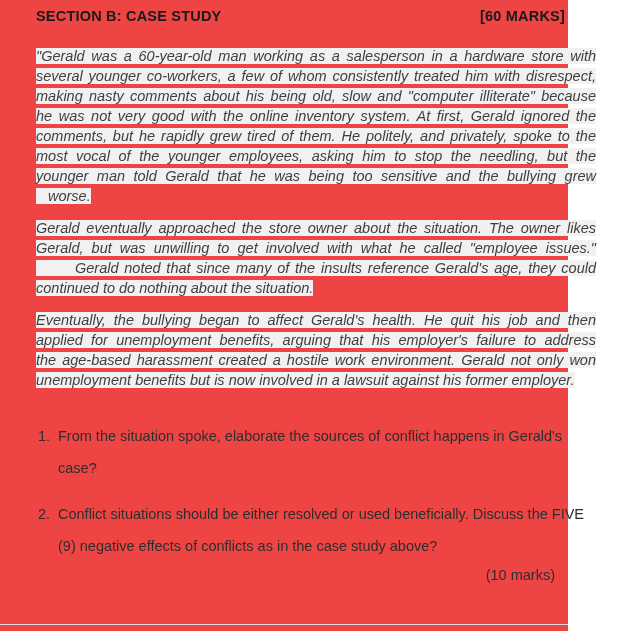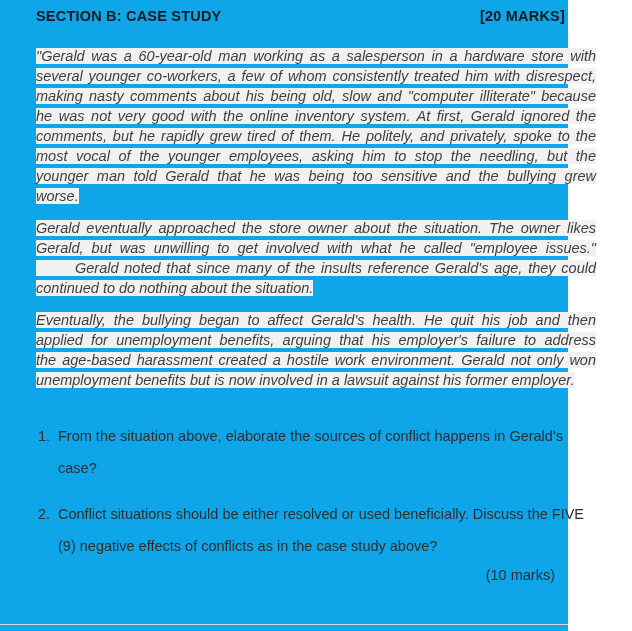--- a/index.html
+++ b/index.html
@@ -6,21 +6,21 @@
   body {
     width: 632px; height: 631px;
     background: #ffffff;
     font-family: "Liberation Sans", sans-serif;
     color: #2e2e2e;
     overflow: hidden;
   }
   .page {
     position: relative;
     width: 568px; height: 631px;
-    background: #0ea5e9;
+    background: #ef4444;
   }
   .content {
     margin-left: 36px;
     width: 560px;
   }
   
   .header {
     display: flex;
     justify-content: space-between;
     align-items: baseline;
@@ -68,34 +68,34 @@
   }
 </style>
 </head>
 <body>
 
 <div class="page">
   <div class="content">
 
     <div class="header">
       <span>SECTION B: CASE STUDY</span>
-      <span class="marks-right">[20 MARKS]</span>
+      <span class="marks-right">[60 MARKS]</span>
     </div>
 
     <div class="case-study">
 
       <div class="cs-para">
         <div class="cs-line"><span class="hl" style="background-color: rgb(241, 241, 241);">"Gerald was a 60-year-old man working as a salesperson in a hardware store with</span></div>
         <div class="cs-line"><span class="hl" style="background-color: rgb(241, 241, 241); margin-top: 8px;">several younger co-workers, a few of whom consistently treated him with disrespect,</span></div>
         <div class="cs-line"><span class="hl" style="background-color: rgb(241, 241, 241);">making nasty comments about his being old, slow and "computer illiterate" because</span></div>
         <div class="cs-line"><span class="hl" style="background-color: rgb(241, 241, 241);">he was not very good with the online inventory system. At first, Gerald ignored the</span></div>
         <div class="cs-line"><span class="hl" style="background-color: rgb(241, 241, 241);">comments, but he rapidly grew tired of them. He politely, and privately, spoke to the</span></div>
         <div class="cs-line"><span class="hl" style="background-color: rgb(241, 241, 241);">most vocal of the younger employees, asking him to stop the needling, but the</span></div>
         <div class="cs-line"><span class="hl" style="background-color: rgb(241, 241, 241);">younger man told Gerald that he was being too sensitive and the bullying grew</span></div>
-        <div class="cs-line short"><span class="hl" style="background-color: rgb(241, 241, 241);">worse.</span></div>
+        <div class="cs-line short"><span class="hl" style="background-color: rgb(241, 241, 241); padding-left: 12px;">worse.</span></div>
       </div>
 
       <div class="cs-para">
         <div class="cs-line"><span class="hl" style="background-color: rgb(241, 241, 241);">Gerald eventually approached the store owner about the situation. The owner likes</span></div>
         <div class="cs-line"><span class="hl" style="background-color: rgb(241, 241, 241);">Gerald, but was unwilling to get involved with what he called "employee issues."</span></div>
         <div class="cs-line"><span class="hl" style="background-color: rgb(241, 241, 241); padding-left: 39px;">Gerald noted that since many of the insults reference Gerald's age, they could</span></div>
         <div class="cs-line short"><span class="hl" style="background-color: rgb(241, 241, 241);">continued to do nothing about the situation.</span></div>
       </div>
 
       <div class="cs-para">
@@ -104,21 +104,21 @@
         <div class="cs-line"><span class="hl" style="background-color: rgb(241, 241, 241);">the age-based harassment created a hostile work environment. Gerald not only won</span></div>
         <div class="cs-line short"><span class="hl" style="background-color: rgb(241, 241, 241);">unemployment benefits but is now involved in a lawsuit against his former employer.</span></div>
       </div>
 
     </div>
 
     <div class="question q1">
       <div class="q-body">
         <span class="q-num">1.</span>
         <div class="q-lines">
-          <div class="q-line">From the situation above, elaborate the sources of conflict happens in Gerald's</div>
+          <div class="q-line">From the situation spoke, elaborate the sources of conflict happens in Gerald's</div>
           <div class="q-line">case?</div>
         </div>
       </div>
     </div>
 
     <div class="question q2">
       <div class="q-body">
         <span class="q-num">2.</span>
         <div class="q-lines">
           <div class="q-line">Conflict situations should be either resolved or used beneficially. Discuss the FIVE</div>

